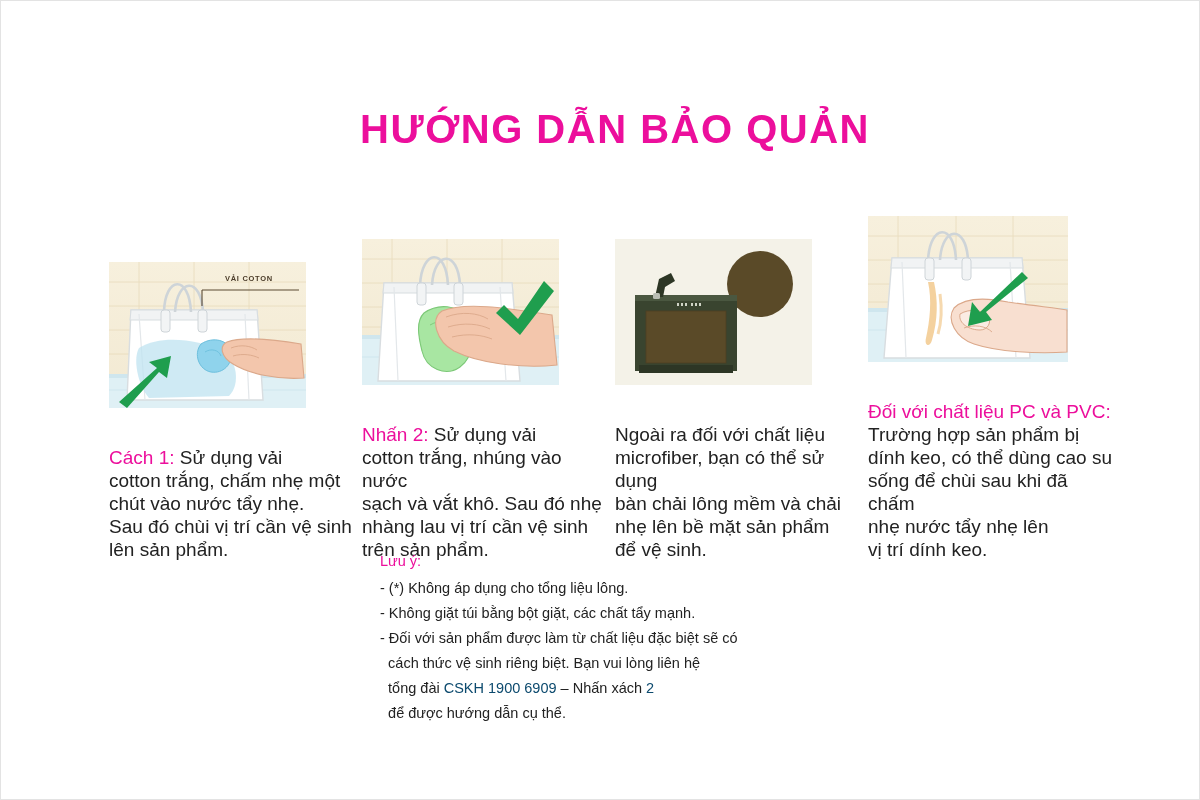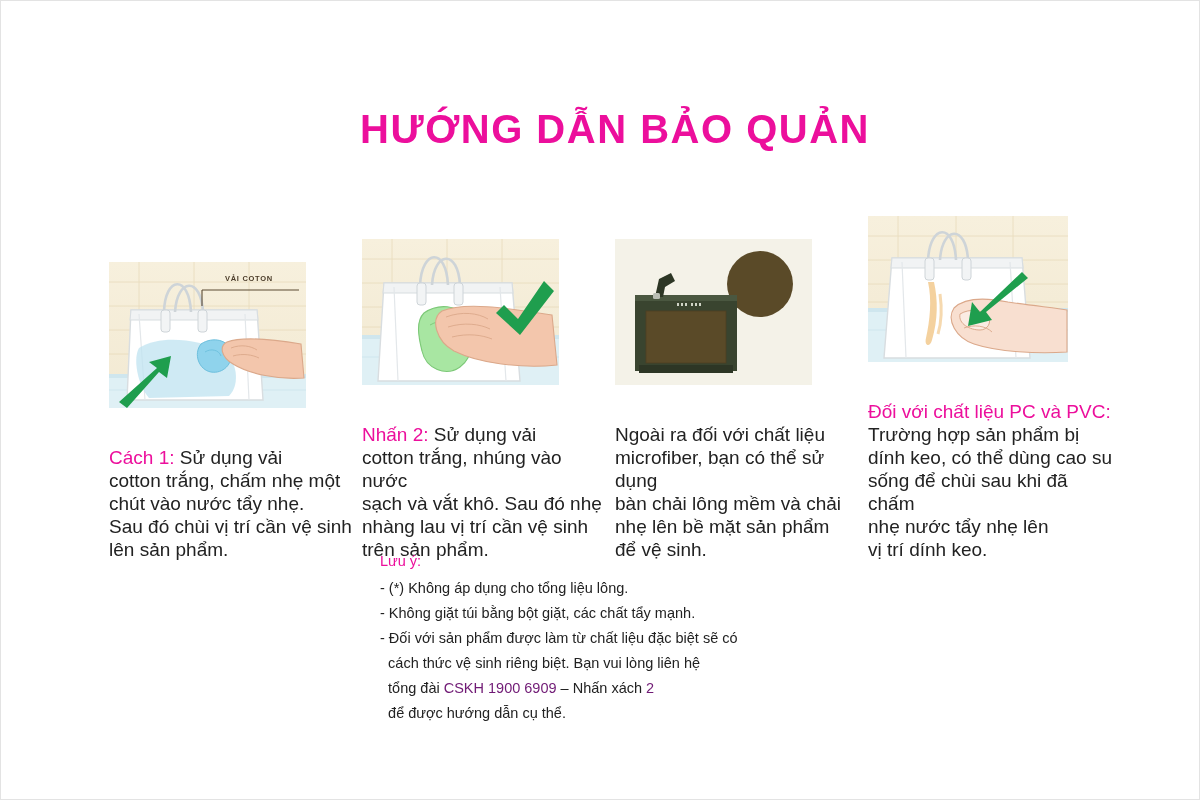--- a/index.html
+++ b/index.html
@@ -76,21 +76,21 @@
   
   .notes {
     position:absolute; left:379px; top:548px;
     font-size:14.5px;
     line-height:25px;
     color:#222;
     width:620px;
   }
   .notes-title { color:#ec0f9c; margin-bottom:2px; }
   .note-line { white-space:pre-wrap; }
-  .hl { color:#701a75;margin-top:36px; }
+  .hl { color:#0c4a6e;margin-top:36px; }
 
   
   .ill { position:absolute; inset:0; }
 </style>
 </head>
 <body>
 
 <div class="page">
 
 

